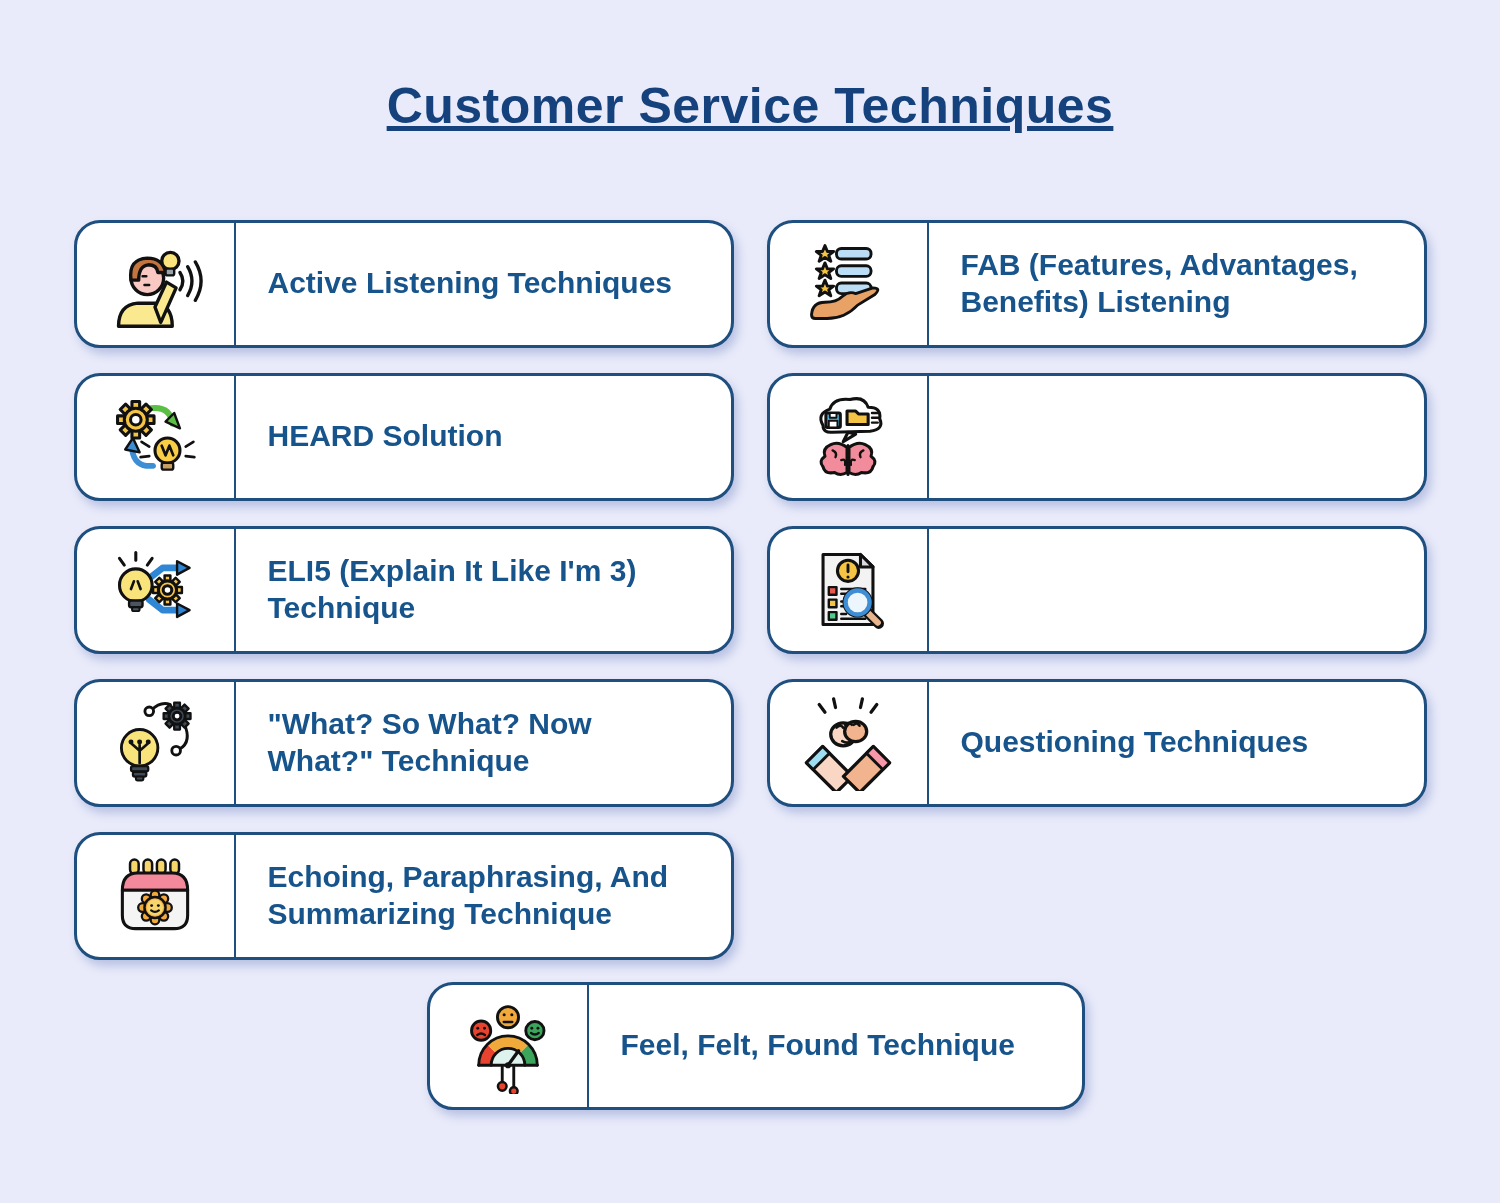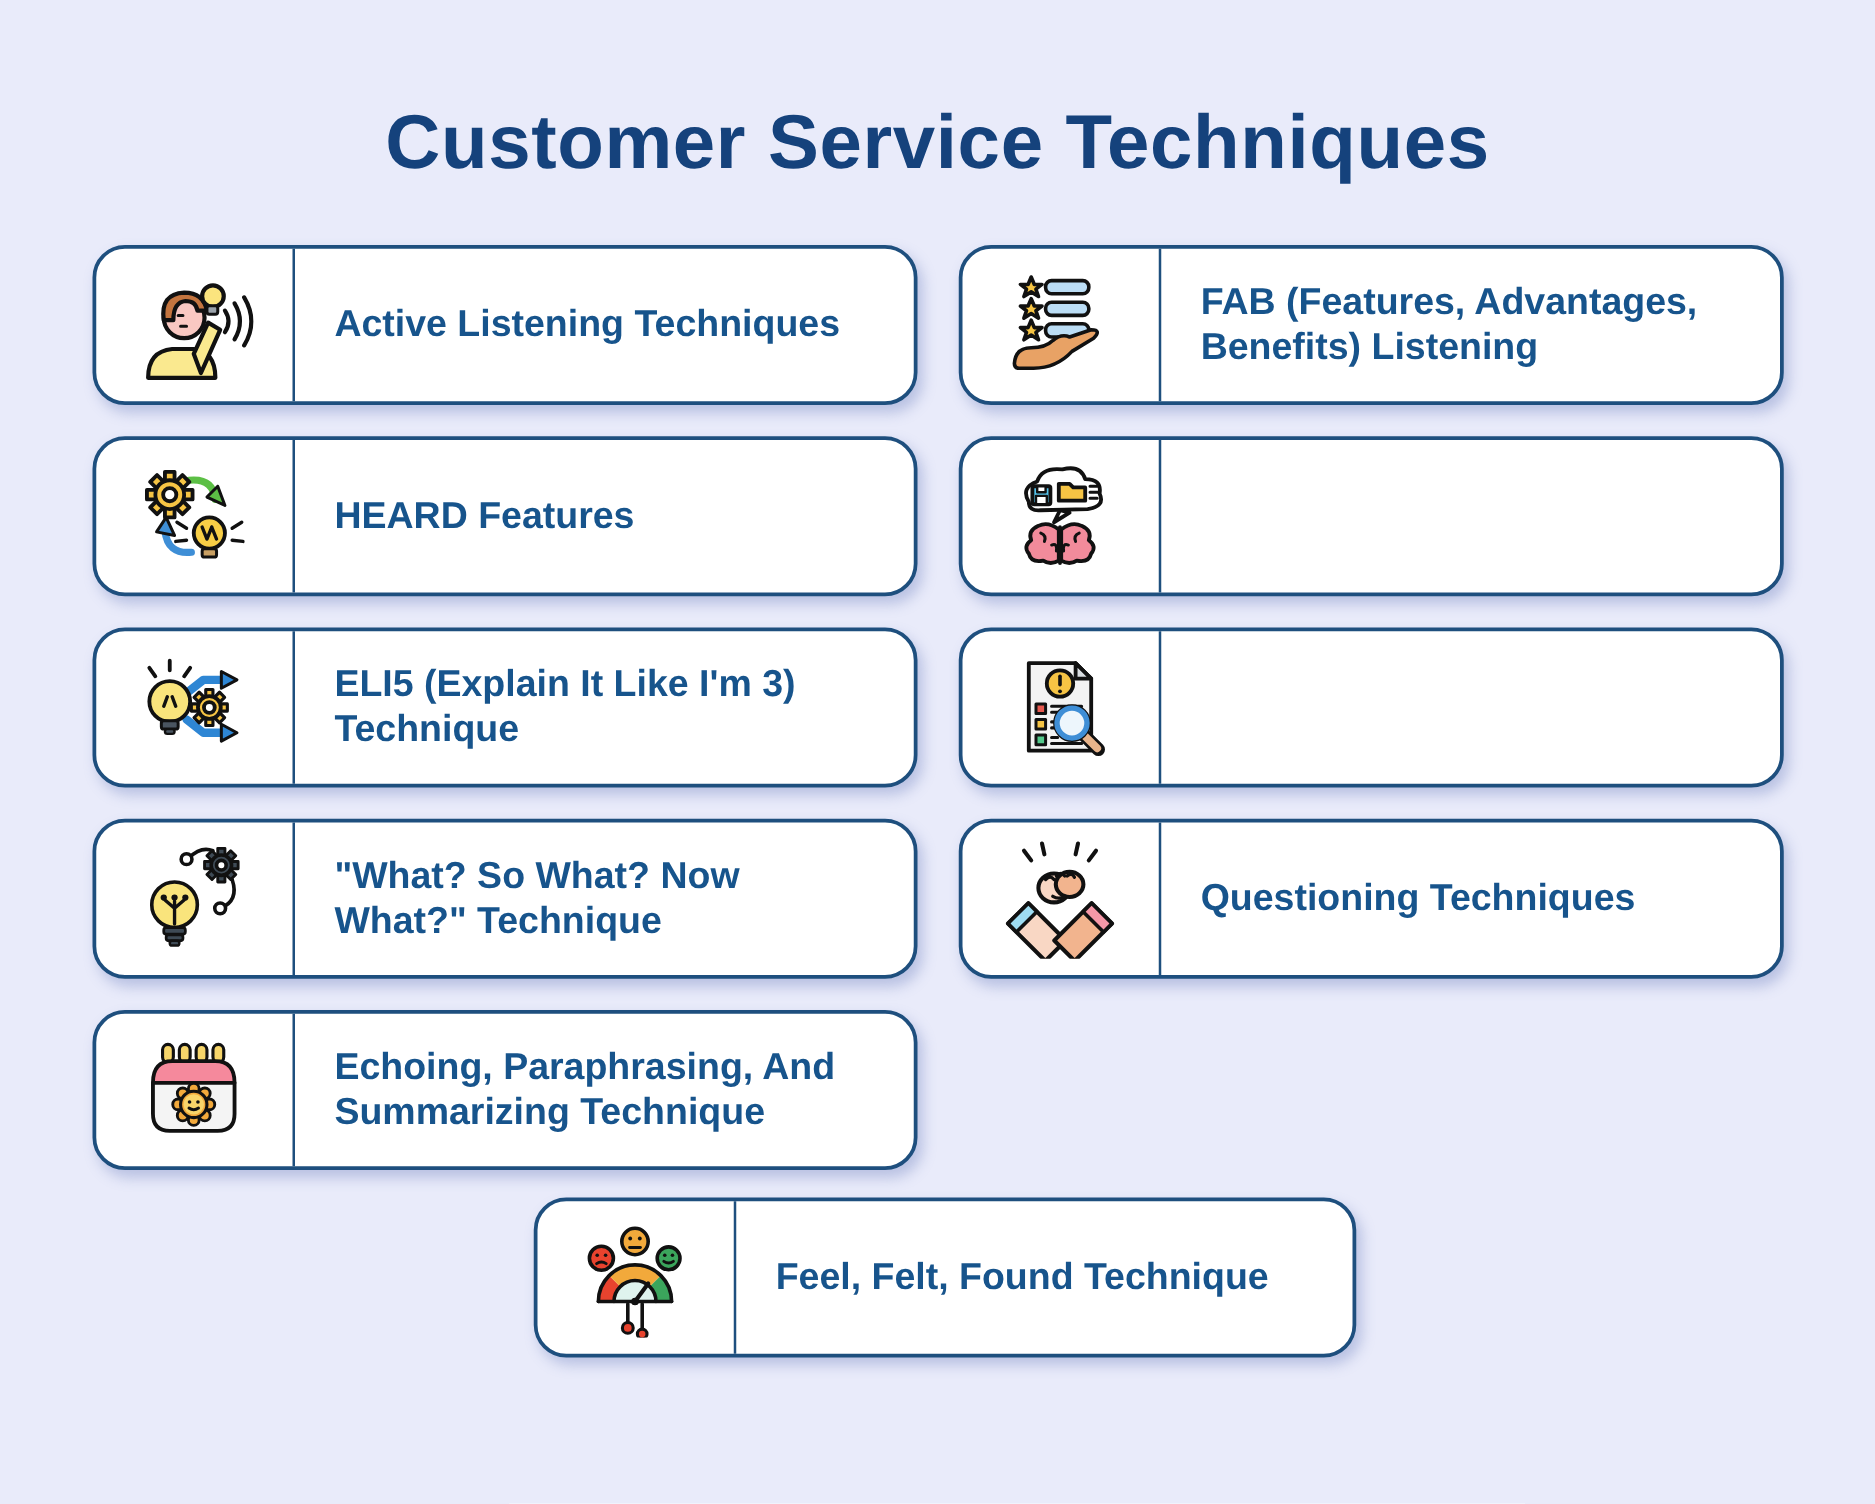--- a/index.html
+++ b/index.html
@@ -5,25 +5,25 @@
   html,body{margin:0;padding:0;}
   .page{
     width:1500px;height:1203px;box-sizing:border-box;
     background:#E9EBFA;
     font-family:"Liberation Sans",sans-serif;
     padding-top:78px;
     overflow:hidden;
   }
   h1.title{
     margin:0;text-align:center;
-    font-size:61px;line-height:1.15;font-weight:700;
-    color:#15427C;letter-spacing:.5px;
+    font-size:50px;line-height:1.15;font-weight:700;
+    color:#15427C;letter-spacing:.5px;text-decoration:underline;
   }
   .grid{
-    width:1353px;margin:48px auto 0;
+    width:1353px;margin:84px auto 0;
     display:grid;
     grid-template-columns:660px 660px;
     grid-auto-rows:128px;
     column-gap:33px;row-gap:25px;
   }
   .bottom-row{
     width:1353px;margin:22px auto 0;
     display:flex;justify-content:center;
   }
   .card{
@@ -111,21 +111,21 @@
               <circle r="12" fill="#F6C444"></circle>
               <circle r="5.5" fill="#FFF"></circle>
             </g>
             <path d="M44 60 l-8 -5 M82 60 l8 -5 M44 70 l-9 1 M82 70 l9 1" stroke-width="2.8" fill="none"></path>
             <circle cx="63" cy="64" r="13" fill="#F8CE46"></circle>
             <path d="M57 59 l4 10 M65 59 l-4 10 M65 59 l4 10" fill="none" stroke-width="2.8"></path>
             <rect x="57" y="77" width="12" height="7" rx="2" fill="#C9A063" stroke-width="2.5"></rect>
           </g>
         </svg>
       </div>
-      <div class="label">HEARD Features</div>
+      <div class="label">HEARD Solution</div>
     </div>
 
     <div class="card">
       <div class="icon-panel">
         <svg viewBox="0 0 100 100">
           <g stroke="#111" stroke-width="3.2" stroke-linecap="round" stroke-linejoin="round">
             <path d="M24 38 Q17 26 31 21 Q35 9 52 11 Q67 7 71 19 Q85 19 83 31 Q88 42 73 44 L34 45 Q24 46 24 38 Z" fill="#FFF"></path>
             <path d="M50 45 L45 55 L58 47 Z" fill="#FFF"></path>
             <rect x="27" y="25" width="15" height="15" rx="1.5" fill="#54C2EA"></rect>
             <rect x="31" y="25" width="7" height="5" fill="#FFF" stroke-width="2"></rect>

